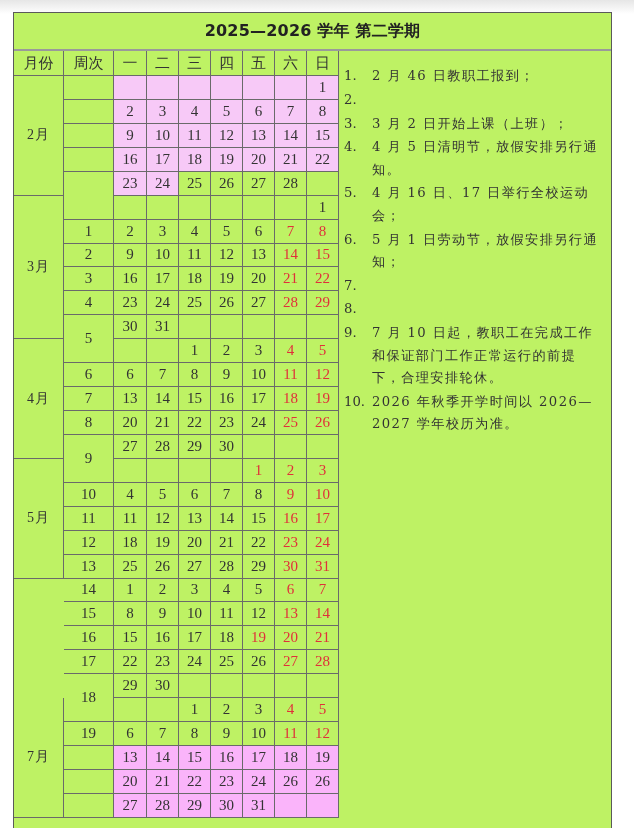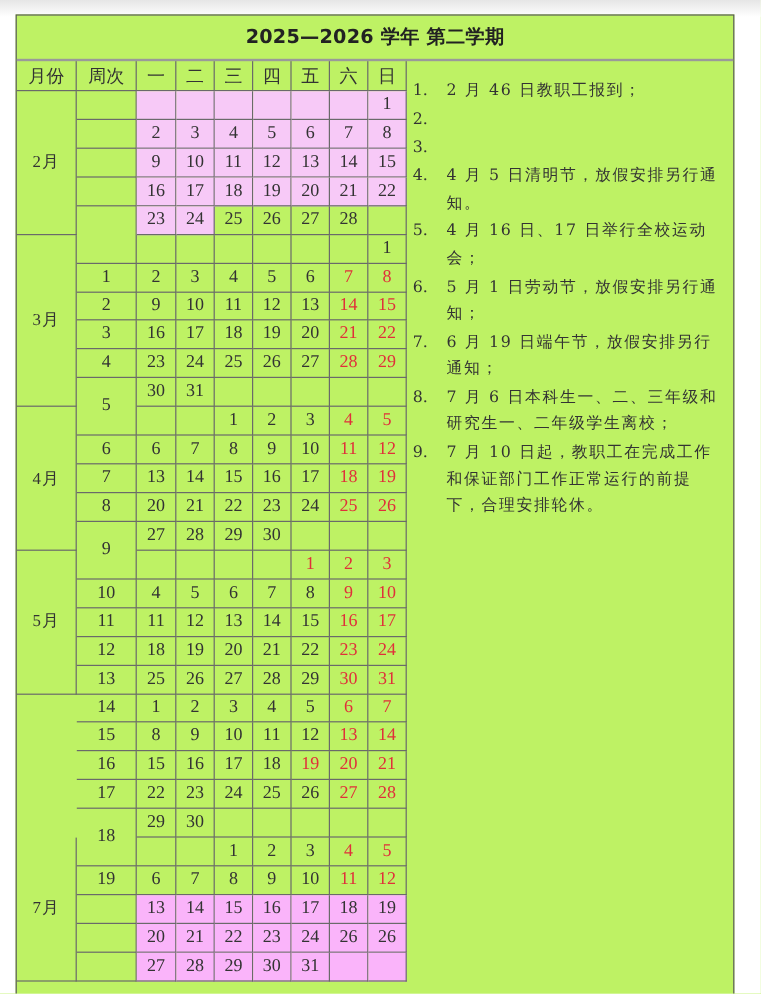--- a/index.html
+++ b/index.html
@@ -319,39 +319,42 @@
   <div class="notes" id="notes">
       <div class="note">
         <span class="num">1.</span>
         <span class="txt">2 月 46 日教职工报到；</span>
       </div>
       <div class="note">
         <span class="num">2.</span>
       </div>
       <div class="note">
         <span class="num">3.</span>
+        <span class="txt">3 月 2 日开始上课（上班）；</span>
       </div>
       <div class="note">
         <span class="num">4.</span>
         <span class="txt">4 月 5 日清明节，放假安排另行通知。</span>
       </div>
       <div class="note">
         <span class="num">5.</span>
         <span class="txt">4 月 16 日、17 日举行全校运动会；</span>
       </div>
       <div class="note">
         <span class="num">6.</span>
         <span class="txt">5 月 1 日劳动节，放假安排另行通知；</span>
       </div>
       <div class="note">
         <span class="num">7.</span>
-        <span class="txt">6 月 19 日端午节，放假安排另行通知；</span>
       </div>
       <div class="note">
         <span class="num">8.</span>
-        <span class="txt">7 月 6 日本科生一、二、三年级和研究生一、二年级学生离校；</span>
       </div>
       <div class="note">
         <span class="num">9.</span>
         <span class="txt">7 月 10 日起，教职工在完成工作和保证部门工作正常运行的前提下，合理安排轮休。</span>
       </div>
+      <div class="note">
+        <span class="num">10.</span>
+        <span class="txt">2026 年秋季开学时间以 2026—2027 学年校历为准。</span>
+      </div>
     </div>
 </div>
 
 </body></html>

